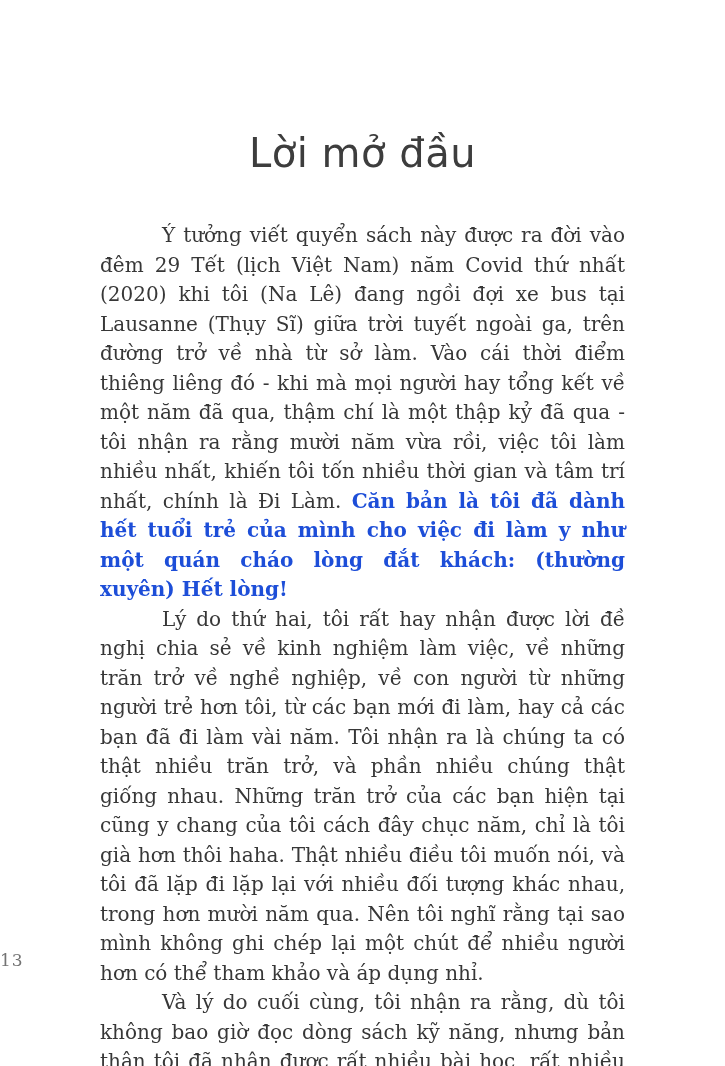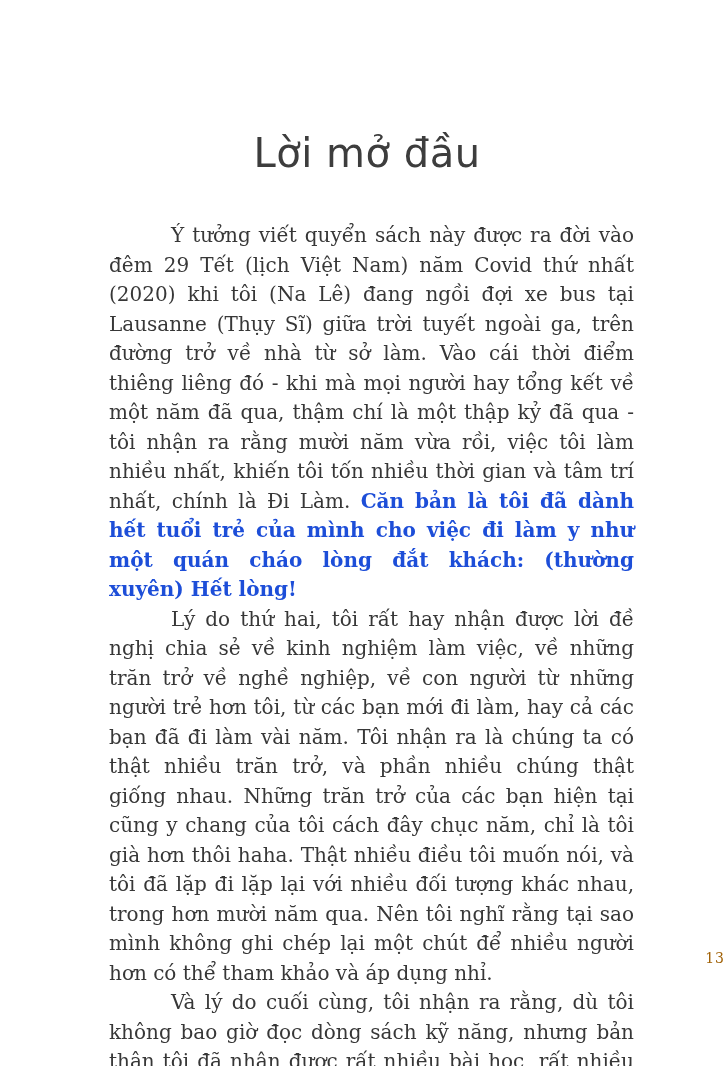--- a/index.html
+++ b/index.html
@@ -11,21 +11,20 @@
     height: 1066px;
     background: #ffffff;
     position: relative;
     overflow: hidden;
     font-family: "DejaVu Serif", serif;
   }
   .book-page {
     position: absolute;
     inset: 0;
     background: #ffffff;
-    margin-left: 9px;
   }
   .chapter-title {
     position: absolute;
     top: 130px;
     left: 0;
     width: 100%;
     margin: 0;
     text-align: center;
     font-family: "DejaVu Sans", "Liberation Sans", sans-serif;
     font-weight: 400;
@@ -50,23 +49,23 @@
   }
   .para strong {
     font-weight: bold;
     color: #1d4ed8;
   }
   .page-number {
     position: absolute;
     top: 950px;
     left: 0;
     width: 100%;
-    text-align: right;
-    font-size: 14px;
-    color: #a16207;
+    text-align: left;
+    font-size: 17px;
+    color: #737373;
     letter-spacing: 1px;
   }
 </style>
 </head>
 <body>
 
 <div class="book-page">
   <h1 class="chapter-title">Lời mở đầu</h1>
 
   <div class="body-text">

